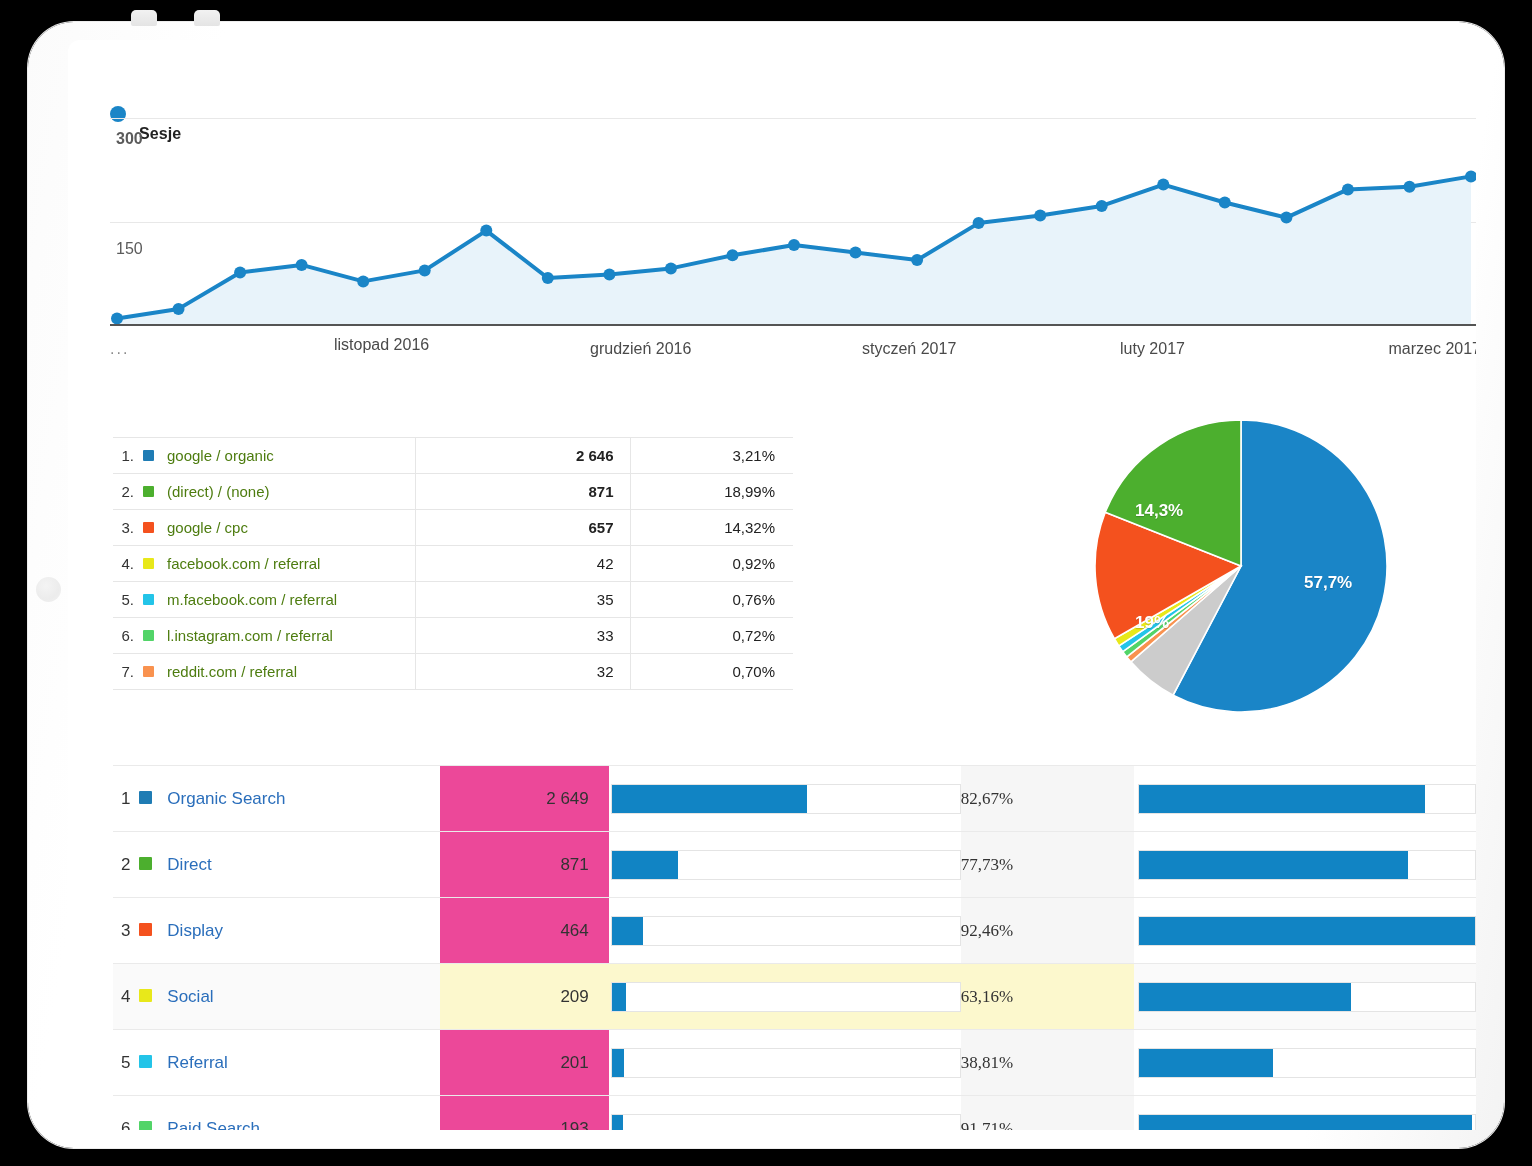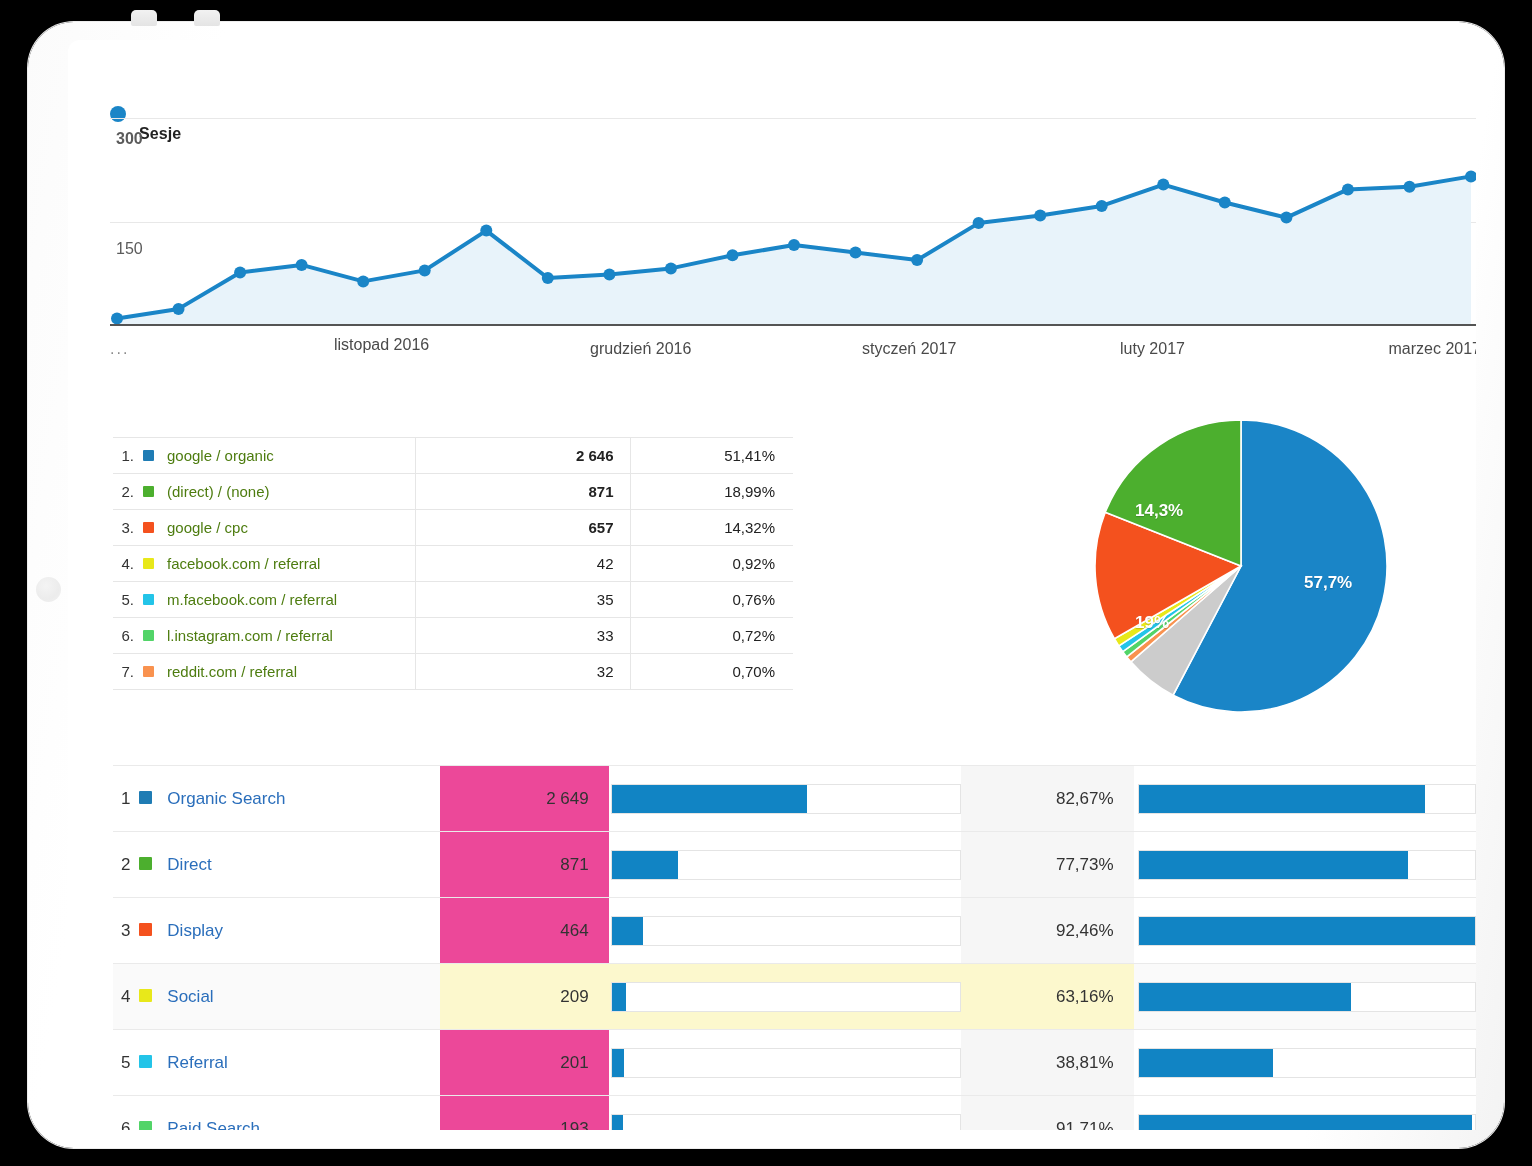--- a/index.html
+++ b/index.html
@@ -85,22 +85,22 @@
   #channels-table tr { border-bottom: 1px solid #eaeaea; }
   #channels-table tr:first-child { border-top: 1px solid #eaeaea; }
   #channels-table td { height: 66px; vertical-align: middle; font-size: 17px; }
   .ch-rank { width: 26px; text-align: center; color: #333; font-size: 16px; }
   .ch-swatch-cell { width: 26px; }
   .ch-swatch { display: inline-block; width: 13px; height: 13px; border-radius: 1px; }
   .ch-name { color: #2a6ebb; width: 280px; padding-left: 3px; }
   .ch-val { width: 172px; text-align: right; padding-right: 20px; color: #333;
             background: #ec4899; }
   .ch-bar-cell { width: 360px; padding: 0 0 0 2px; }
-  .ch-pct { width: 175px; text-align: right; padding-right: 20px; color: #333;
-            background: #f6f6f6; }
+  .ch-pct { width: 175px; text-align: left; padding-right: 20px; color: #333;
+            background: #f6f6f6; font-family: Liberation Serif, serif; }
   .ch-bar2-cell { width: 350px; padding: 0 0 0 4px; }
   .bar-track { position: relative; height: 30px; background: #ffffff;
                border: 1px solid #e4e4e4; }
   .bar-fill { position: absolute; left: 0; top: 0; height: 100%; background: #1184c4; }
   tr.highlighted .ch-val, tr.highlighted .ch-pct { background: #fcf8cd; }
   tr.highlighted .ch-bar-cell { background: #fcf8cd; }
   tr.highlighted { background: #fafafa; }
   tr.highlighted .bar-track { background: #ffffff; }
 </style>
 </head>
@@ -166,21 +166,21 @@
       </div>
     </div>
 
     <table id="sources-table">
       <tbody id="sources-tbody">
           <tr>
             <td class="src-rank">1.</td>
             <td class="src-swatch-cell"><span class="src-swatch" style="background: rgb(31, 124, 180);"></span></td>
             <td class="src-name">google / organic</td>
             <td class="src-sessions src-bold">2 646</td>
-            <td class="src-pct">51,41%</td>
+            <td class="src-pct">3,21%</td>
           </tr>
           <tr>
             <td class="src-rank">2.</td>
             <td class="src-swatch-cell"><span class="src-swatch" style="background: rgb(76, 175, 46);"></span></td>
             <td class="src-name">(direct) / (none)</td>
             <td class="src-sessions src-bold">871</td>
             <td class="src-pct">18,99%</td>
           </tr>
           <tr>
             <td class="src-rank">3.</td>

